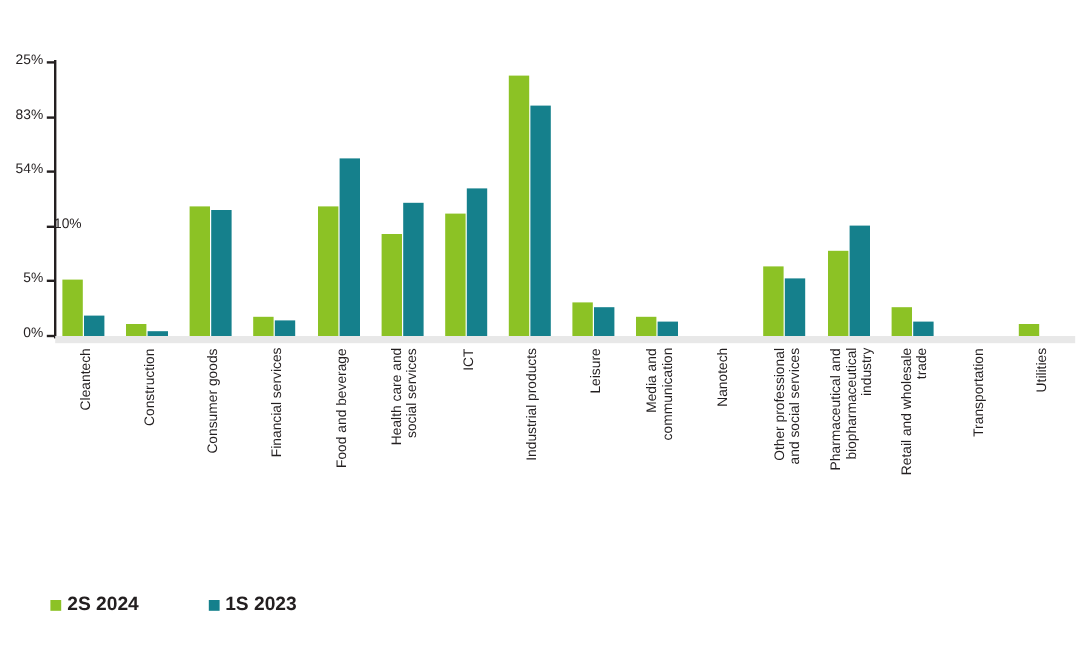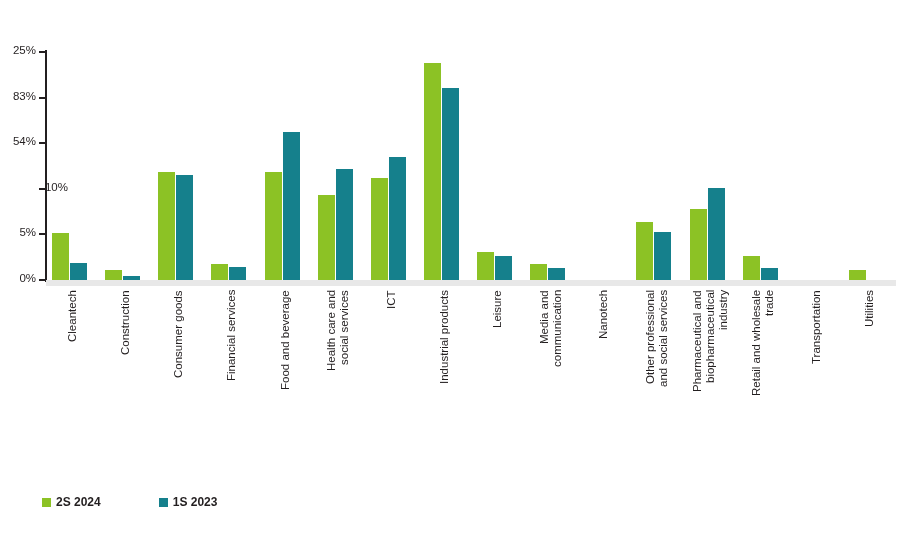--- a/index.html
+++ b/index.html
@@ -109,21 +109,21 @@
     gap: 5px;
   }
   .legend-swatch {
     width: 9px;
     height: 9px;
     display: inline-block;
   }
   .legend-swatch.s0 { background: #8cc225; }
   .legend-swatch.s1 { background: #15808c; }
   .legend-label {
-    font-size: 12px;
+    font-size: 16px;
     color: #231f20;
     font-weight: bold;
     line-height: 1;
   }
 </style>
 </head>
 <body>
 
 <div id="chart-root">
 

